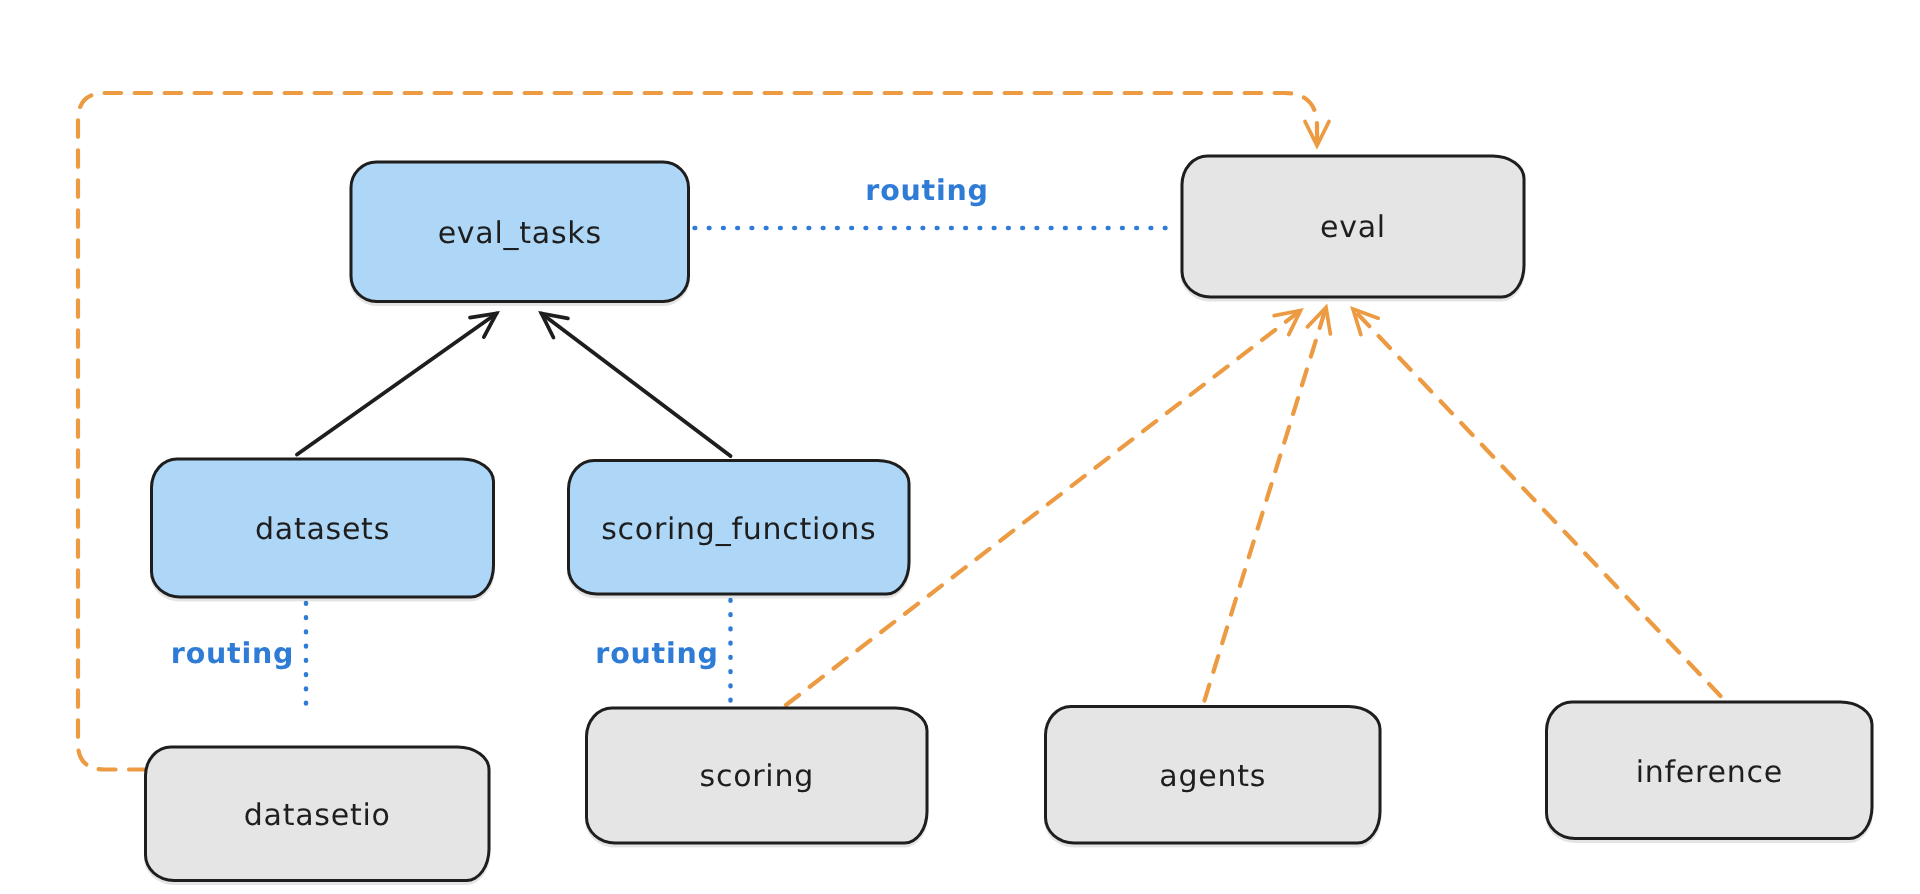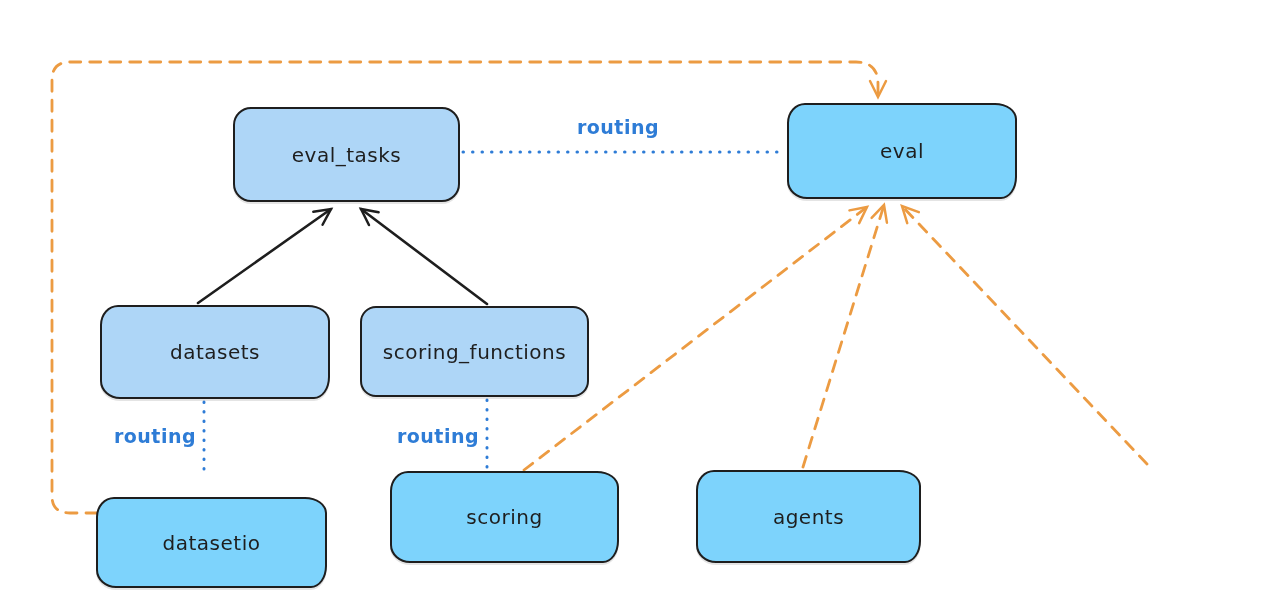--- a/index.html
+++ b/index.html
@@ -23,21 +23,21 @@
     justify-content: center;
     border: 2.5px solid #1e1e1e;
     border-radius: 18px 22px 16px 20px / 20px 16px 22px 18px;
     font-size: 20px;
     color: #1e1e1e;
     letter-spacing: 0.5px;
     box-sizing: border-box;
     box-shadow: 0 2px 0 rgba(30,30,30,0.12);
   }
   .node.blue  { background: #aed6f7; }
-  .node.green { background: #7dd3fc; }
+  .node.green { background: #e5e5e5; }
 
   .edge-label {
     position: absolute;
     color: #2e7cd6;
     font-size: 19px;
     font-weight: bold;
     letter-spacing: 0.5px;
     text-align: center;
   }
 </style>
@@ -74,36 +74,39 @@
   </div>
 
   <div class="node green" style="left:787px;  top:103px; width:230px; height:96px;">
     <span>eval</span>
   </div>
 
   <div class="node blue" style="left:100px;  top:305px; width:230px; height:94px;">
     <span>datasets</span>
   </div>
 
-  <div class="node blue" style="left:360px;  top:306px; width:229px; height:91px;border-radius:16px;">
+  <div class="node blue" style="left:378px;  top:306px; width:229px; height:91px;">
     <span>scoring_functions</span>
   </div>
 
   <div class="node green" style="left:96px;   top:477px; width:231px; height:91px;margin-top:20px;">
     <span>datasetio</span>
   </div>
 
   <div class="node green" style="left:390px;  top:471px; width:229px; height:92px;">
     <span>scoring</span>
   </div>
 
   <div class="node green" style="left:696px;  top:470px; width:225px; height:93px;">
     <span>agents</span>
   </div>
 
+  <div class="node green" style="left:1030px; top:467px; width:219px; height:93px;">
+    <span>inference</span>
+  </div>
 
   <div class="edge-label" style="left:558px; top:116px; width:120px;">routing</div>
 
   <div class="edge-label" style="left:110px; top:425px; width:90px;">routing</div>
 
   <div class="edge-label" style="left:393px; top:425px; width:90px;">routing</div>
 
 </div>
 
 </body></html>

